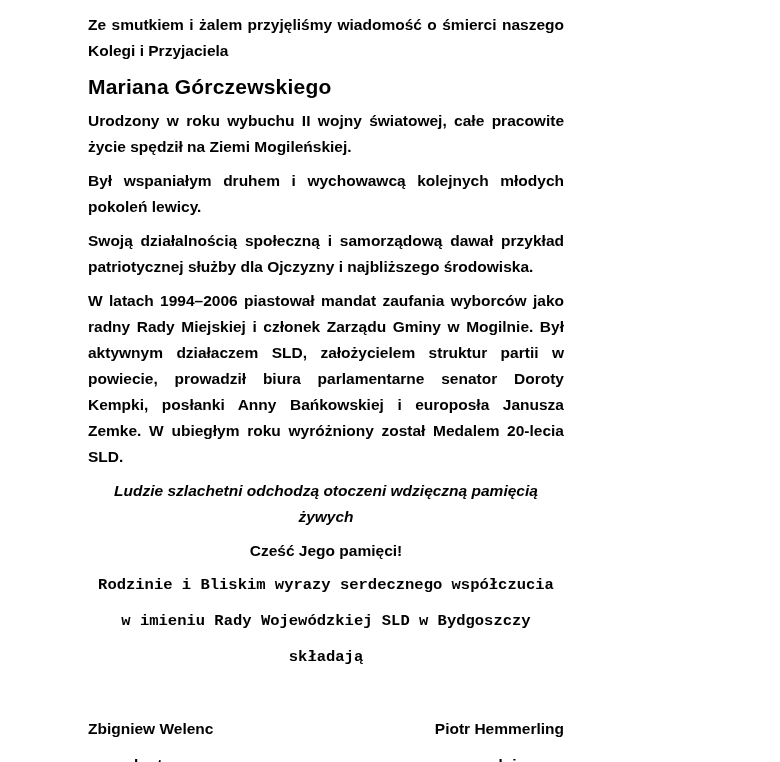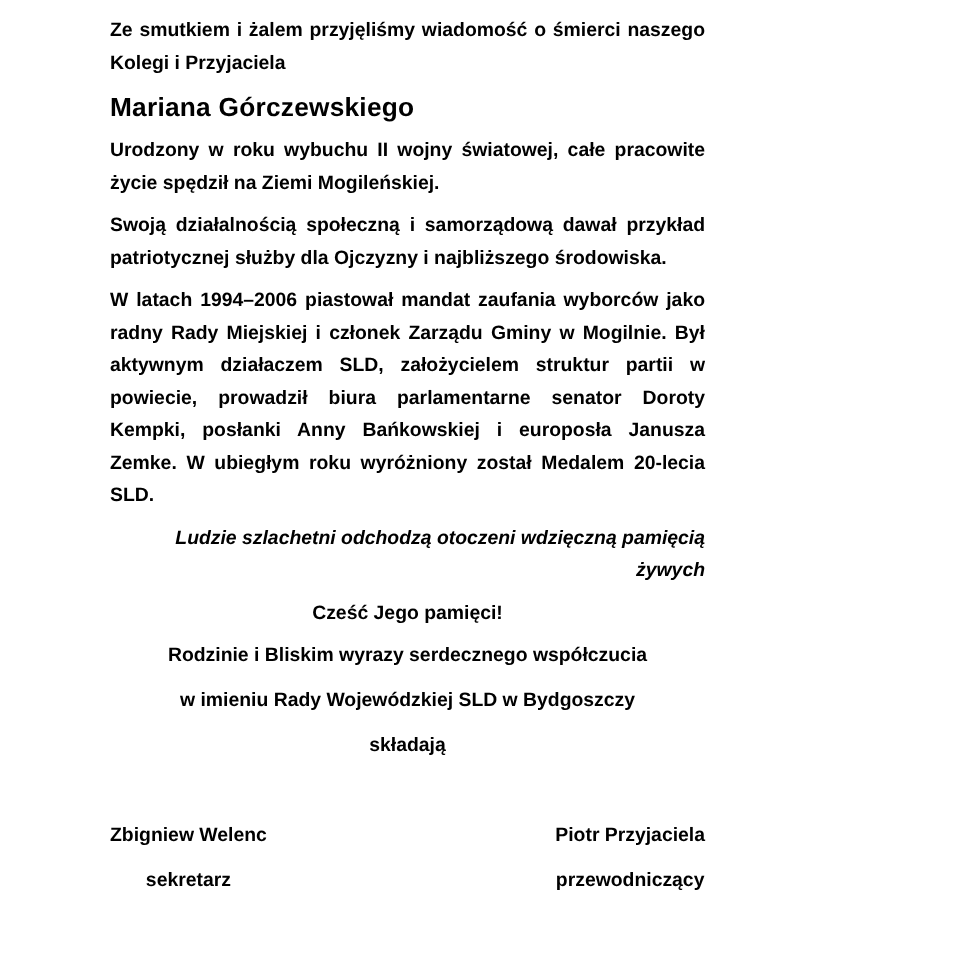--- a/index.html
+++ b/index.html
@@ -34,34 +34,35 @@
     font-size: 21px;
     line-height: 30px;
     text-align: left;
     margin: 6px 0 6px 0;
     letter-spacing: 0.2px;
   }
   .quote {
     font-size: 15.5px;
     line-height: 26px;
     font-style: italic;
-    text-align: right;
+    text-align: center;
     margin: 4px 0 8px 0;
   }
   .tribute {
     font-size: 15.5px;
     line-height: 26px;
     text-align: center;
     margin-bottom: 8px;
   }
   .center-line {
     font-size: 15.5px;
     line-height: 26px;
     text-align: center;
     margin-bottom: 10px;
+    font-family: Liberation Mono, monospace;
   }
   .sig-row {
     margin-top: 46px;
     display: flex;
     justify-content: space-between;
     align-items: flex-start;
   }
   .sig-block {
     text-align: center;
     font-size: 15.5px;
@@ -75,20 +76,21 @@
 <body>
 
 <div class="page">
 
   <p class="body-text">Ze smutkiem i żalem przyjęliśmy wiadomość o śmierci naszego Kolegi i Przyjaciela</p>
 
   <h1 class="title">Mariana Górczewskiego</h1>
 
   <p class="body-text">Urodzony w roku wybuchu II wojny światowej, całe pracowite życie spędził na Ziemi Mogileńskiej.</p>
 
+  <p class="body-text">Był wspaniałym druhem i wychowawcą kolejnych młodych pokoleń lewicy.</p>
 
   <p class="body-text">Swoją działalnością społeczną i samorządową dawał przykład patriotycznej służby dla Ojczyzny i najbliższego środowiska.</p>
 
   <p class="body-text">W latach 1994–2006 piastował mandat zaufania wyborców jako radny Rady Miejskiej i członek Zarządu Gminy w Mogilnie. Był aktywnym działaczem SLD, założycielem struktur partii w powiecie, prowadził biura parlamentarne senator Doroty Kempki, posłanki Anny Bańkowskiej i europosła Janusza Zemke. W ubiegłym roku wyróżniony został Medalem 20-lecia SLD.</p>
 
   <p class="quote">Ludzie szlachetni odchodzą otoczeni wdzięczną pamięcią żywych</p>
 
   <p class="tribute">Cześć Jego pamięci!</p>
 
   <p class="center-line">Rodzinie i Bliskim wyrazy serdecznego współczucia</p>
@@ -96,18 +98,18 @@
   <p class="center-line">w imieniu Rady Wojewódzkiej SLD w Bydgoszczy</p>
 
   <p class="center-line">składają</p>
 
   <div class="sig-row">
     <div class="sig-block">
       <div class="sig-name">Zbigniew Welenc</div>
       <div class="sig-role">sekretarz</div>
     </div>
     <div class="sig-block">
-      <div class="sig-name">Piotr Przyjaciela</div>
+      <div class="sig-name">Piotr Hemmerling</div>
       <div class="sig-role">przewodniczący</div>
     </div>
   </div>
 
 </div>
 
 </body></html>

